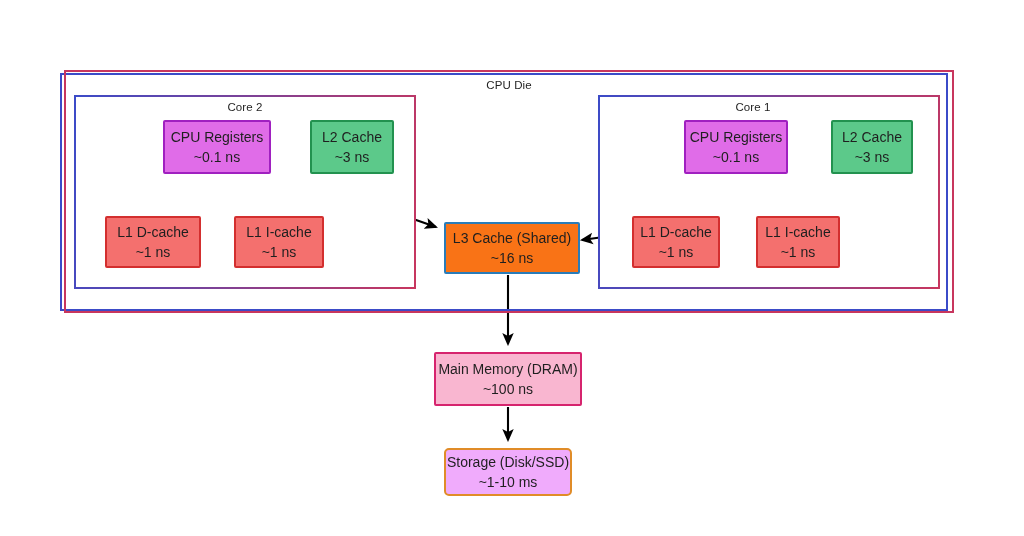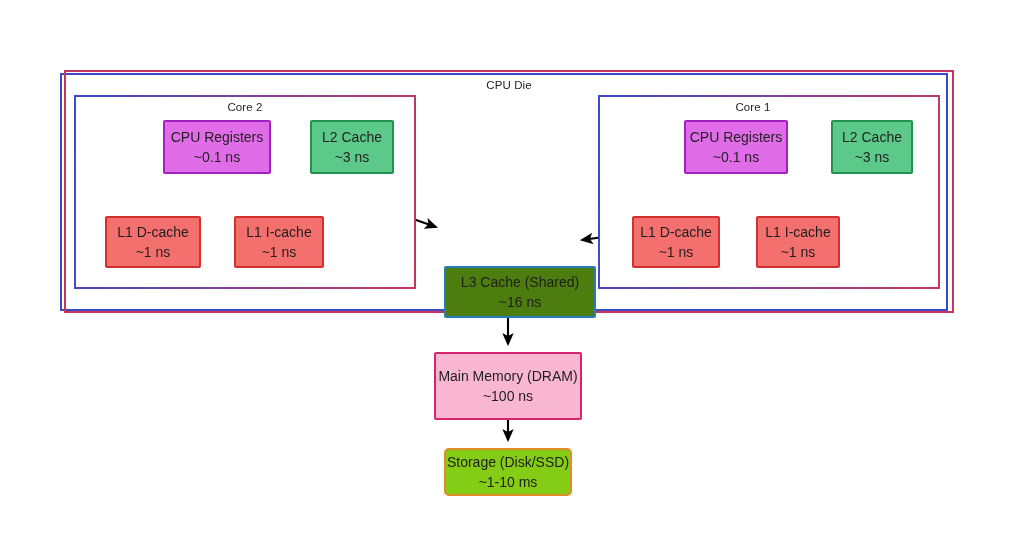--- a/index.html
+++ b/index.html
@@ -123,21 +123,21 @@
   <div class="node" style="left:105px; top:216px; width:96px; height:52px; background:#f4706e; border-color:#d32f2f;">
     <span class="n-title">L1 D-cache</span>
     <span class="n-sub">~1 ns</span>
   </div>
 
   <div class="node" style="left:234px; top:216px; width:90px; height:52px; background:#f4706e; border-color:#d32f2f;">
     <span class="n-title">L1 I-cache</span>
     <span class="n-sub">~1 ns</span>
   </div>
 
-  <div class="node" style="left:444px; top:222px; width:152px; height:52px; background:#4d7c0f; border-color:#2a7cb8;margin-top:44px;">
+  <div class="node" style="left:444px; top:222px; width:136px; height:52px; background:#f97316; border-color:#2a7cb8;">
     <span class="n-title">L3 Cache (Shared)</span>
     <span class="n-sub">~16 ns</span>
   </div>
 
   <div class="node" style="left:684px; top:120px; width:104px; height:54px; background:#e06ce8; border-color:#a020c0;">
     <span class="n-title">CPU Registers</span>
     <span class="n-sub">~0.1 ns</span>
   </div>
 
   <div class="node" style="left:831px; top:120px; width:82px; height:54px; background:#5cc98a; border-color:#22924f;">
@@ -148,23 +148,23 @@
   <div class="node" style="left:632px; top:216px; width:88px; height:52px; background:#f4706e; border-color:#d32f2f;">
     <span class="n-title">L1 D-cache</span>
     <span class="n-sub">~1 ns</span>
   </div>
 
   <div class="node" style="left:756px; top:216px; width:84px; height:52px; background:#f4706e; border-color:#d32f2f;">
     <span class="n-title">L1 I-cache</span>
     <span class="n-sub">~1 ns</span>
   </div>
 
-  <div class="node" style="left:434px; top:352px; width:148px; height:68px; background:#f9b6d0; border-color:#d6246e;">
+  <div class="node" style="left:434px; top:352px; width:148px; height:54px; background:#f9b6d0; border-color:#d6246e;">
     <span class="n-title">Main Memory (DRAM)</span>
     <span class="n-sub">~100 ns</span>
   </div>
 
-  <div class="node rounded" style="left:444px; top:448px; width:128px; height:48px; background:#84cc16; border-color:#e08c28;">
+  <div class="node rounded" style="left:444px; top:448px; width:128px; height:48px; background:#f0abfc; border-color:#e08c28;">
     <span class="n-title">Storage (Disk/SSD)</span>
     <span class="n-sub">~1-10 ms</span>
   </div>
 
 </div>
 
 </body></html>

